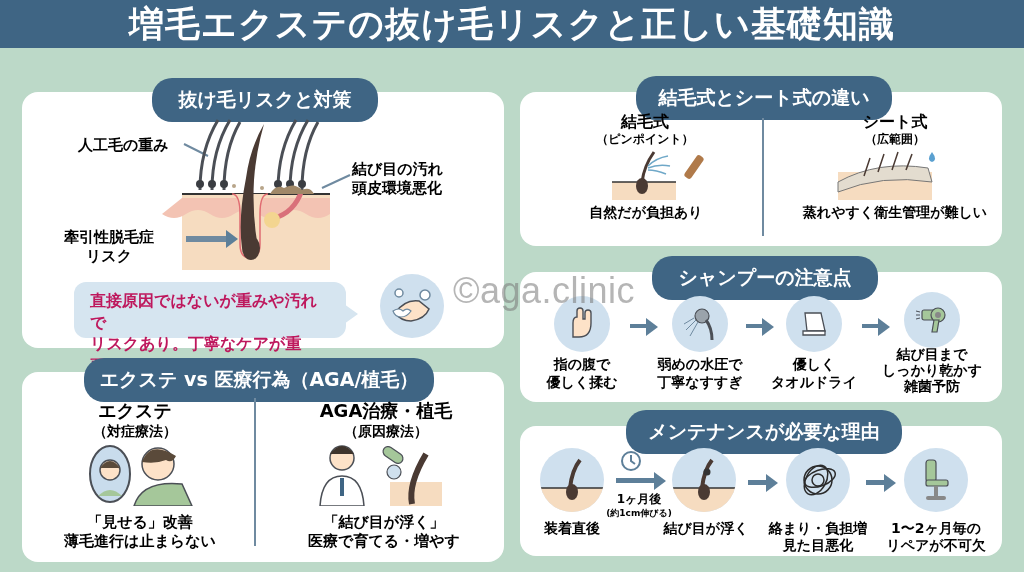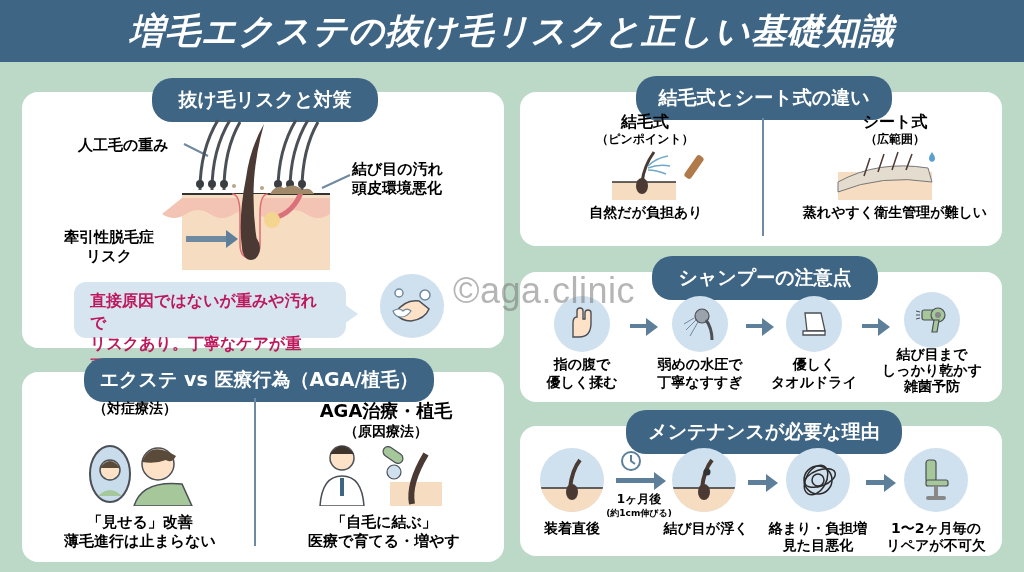--- a/index.html
+++ b/index.html
@@ -4,23 +4,23 @@
 <style>
   * { box-sizing: border-box; margin: 0; padding: 0; }
   html, body { width: 1024px; height: 572px; overflow: hidden; }
   body {
     background: #bcd9c8;
     font-family: "DejaVu Sans", "Liberation Sans", sans-serif;
     color: #1f2a33;
     position: relative;
   }
   .header {
-    position: absolute; left: 0; top: 0; width: 1024px; height: 62px;
+    position: absolute; left: 0; top: 0; width: 1024px; height: 48px;
     background: #3f6584;
-    display: flex; align-items: center; justify-content: center; font-style: italic;
+    display: flex; align-items: center; justify-content: center;
   }
   .header h1 {
     color: #fff; font-size: 35px; font-weight: bold; letter-spacing: 1px;
   }
   .card {
     position: absolute; background: #fff; border-radius: 16px;
   }
   .pill {
     position: absolute; background: #3f6584; color: #fff;
     border-radius: 20px; font-weight: bold; font-size: 19px;
@@ -126,20 +126,21 @@
     <path d="M6 30 q10 -14 24 -12 l10 8 q-4 10 -18 12 q-10 0 -16 -8z" fill="#fde2c8" stroke="#4b4f56" stroke-width="1.5"></path>
     <path d="M4 28 q6 -4 10 0 q4 -4 8 0 q-4 6 -10 6 q-6 0 -8 -6z" fill="#fff" stroke="#6f8aa0" stroke-width="1.2"></path>
   </svg>
 </div>
 
 <div class="card" style="left:22px; top:372px; width:482px; height:190px;"></div>
 <div class="pill" style="left:84px; top:358px; width:350px;">エクステ vs 医療行為（AGA/植毛）</div>
 <div class="divider" style="left:254px; top:398px; height:148px;"></div>
 
 <div class="lbl center" style="left:60px; top:400px; width:150px; font-size:18px;">
+  <div>エクステ</div>
   <div class="sub" style="font-size:14px;">（対症療法）</div>
 </div>
 <svg style="position:absolute;left:86px;top:440px;" width="110" height="66" viewBox="0 0 110 66">
   <ellipse cx="24" cy="34" rx="20" ry="28" fill="#c9dcec" stroke="#4b4f56" stroke-width="2"></ellipse>
   <circle cx="24" cy="30" r="10" fill="#fde2c8" stroke="#4b4f56" stroke-width="1.5"></circle>
   <path d="M14 28 q10 -14 20 0" fill="#5a4a3a"></path>
   <path d="M12 56 q12 -12 24 0" fill="#a5c79a"></path>
   <circle cx="72" cy="24" r="16" fill="#fde2c8" stroke="#4b4f56" stroke-width="1.5"></circle>
   <path d="M56 22 q8 -22 34 -6 q-4 8 -10 4 q-10 4 -24 2z" fill="#5a4a3a"></path>
   <path d="M48 66 q8 -26 48 -22 l10 22z" fill="#a5c79a" stroke="#4b4f56" stroke-width="1.5"></path>
@@ -157,21 +158,21 @@
   <circle cx="30" cy="18" r="12" fill="#fde2c8" stroke="#4b4f56" stroke-width="1.5"></circle>
   <path d="M18 14 q12 -16 24 0" fill="#3e342c"></path>
   <path d="M8 66 q2 -30 22 -30 q20 0 22 30z" fill="#fff" stroke="#4b4f56" stroke-width="1.5"></path>
   <rect x="28" y="38" width="4" height="18" fill="#3f6584"></rect>
   <rect x="70" y="10" width="22" height="10" rx="5" fill="#a5c79a" stroke="#4b4f56" stroke-width="1.2" transform="rotate(35 81 15)"></rect>
   <circle cx="82" cy="32" r="7" fill="#cfe0ee" stroke="#4b4f56" stroke-width="1.2"></circle>
   <rect x="78" y="42" width="52" height="24" fill="#f6dcc0"></rect>
   <path d="M100 64 q-4 -20 14 -50" stroke="#4a3a33" stroke-width="6" fill="none"></path>
 </svg>
 <div class="lbl center" style="left:284px; top:513px; width:200px;">
-  <div>「自毛に結ぶ」</div>
+  <div>「結び目が浮く」</div>
   <div>医療で育てる・増やす</div>
 </div>
 
 <div class="card" style="left:520px; top:92px; width:482px; height:154px;"></div>
 <div class="pill" style="left:636px; top:76px; width:256px;">結毛式とシート式の違い</div>
 <div class="divider" style="left:762px; top:118px; height:118px;"></div>
 
 <div class="lbl center" style="left:580px; top:112px; width:130px; font-size:16px;">
   <div>結毛式</div>
   <div class="sub">（ピンポイント）</div>

